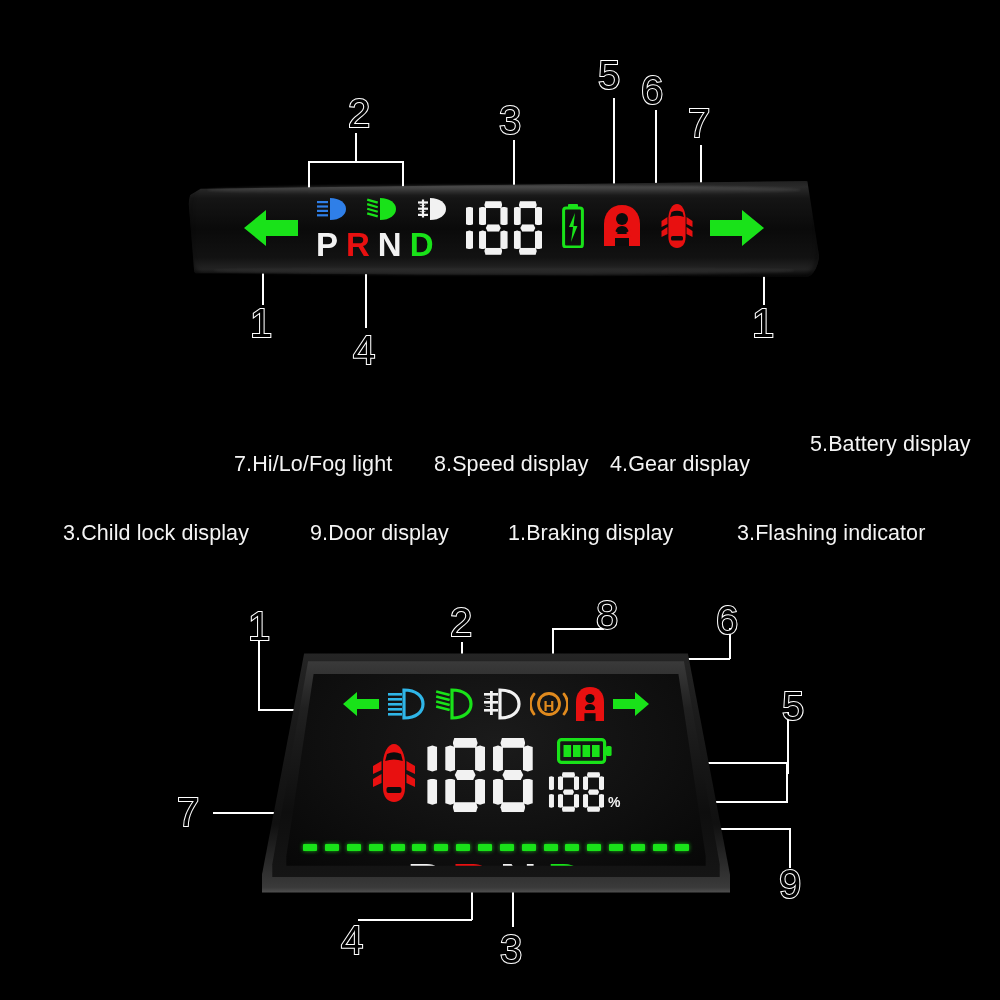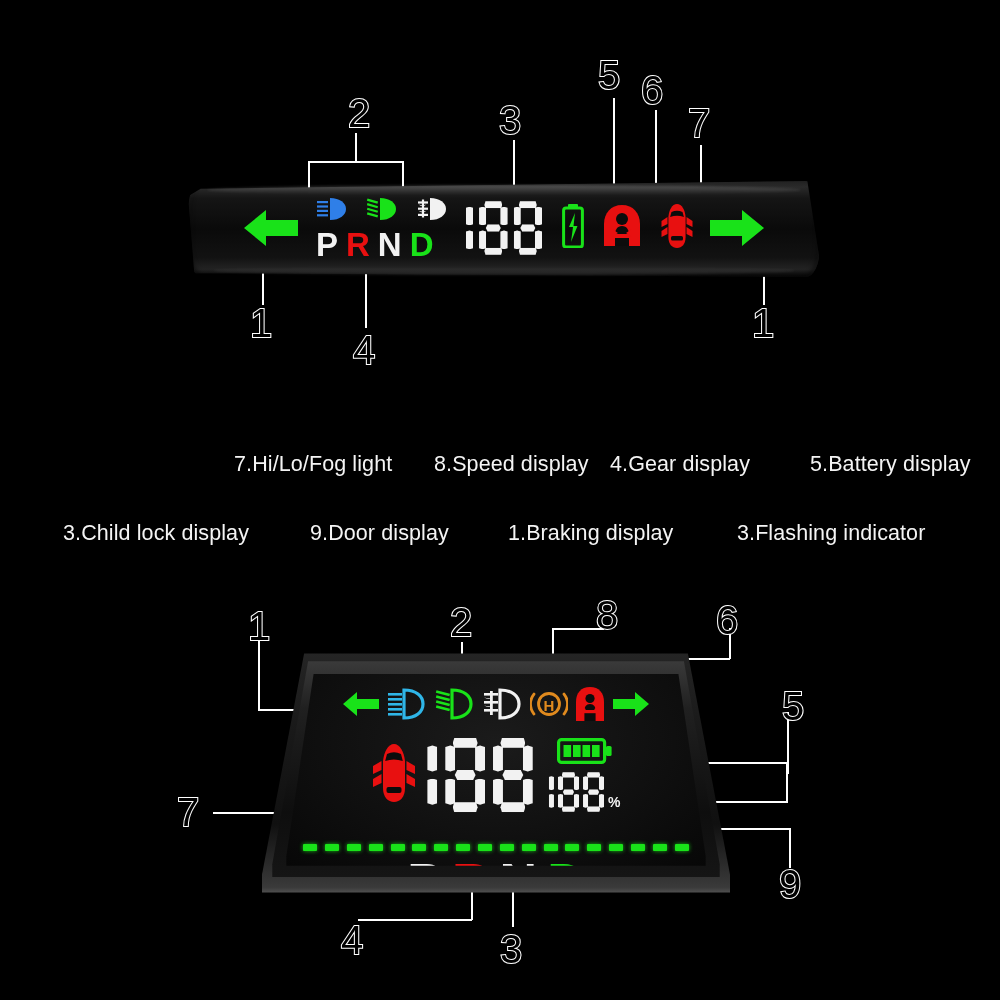--- a/index.html
+++ b/index.html
@@ -252,21 +252,21 @@
           <path d="M56 22 L34 4 L34 14 L2 14 L2 30 L34 30 L34 40 Z" fill="#19e219"></path>
         </svg>
       </div>
     </div>
   </div>
 
   <div class="captions" style="top:0;height:1000px;">
     <div class="cap" style="left:234px;top:452px;">7.Hi/Lo/Fog light</div>
     <div class="cap" style="left:434px;top:452px;">8.Speed display</div>
     <div class="cap" style="left:610px;top:452px;">4.Gear display</div>
-    <div class="cap" style="left:810px;top:452px;">5.Battery display</div>
+    <div class="cap" style="left:810px;top:432px;">5.Battery display</div>
 
     <div class="cap" style="left:63px;top:521px;">3.Child lock display</div>
     <div class="cap" style="left:310px;top:521px;">9.Door display</div>
     <div class="cap" style="left:508px;top:521px;">1.Braking display</div>
     <div class="cap" style="left:737px;top:521px;">3.Flashing indicator</div>
   </div>
 
   <div class="lead v" style="left:258px;top:640px;height:70px;"></div>
   <div class="lead h" style="left:258px;top:709px;width:104px;"></div>
   <div class="lead v" style="left:257px;top:640px;height:0px;"></div>

